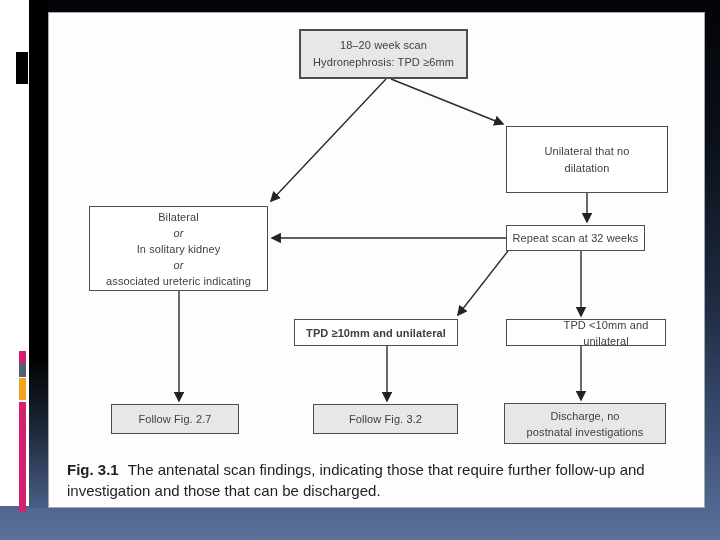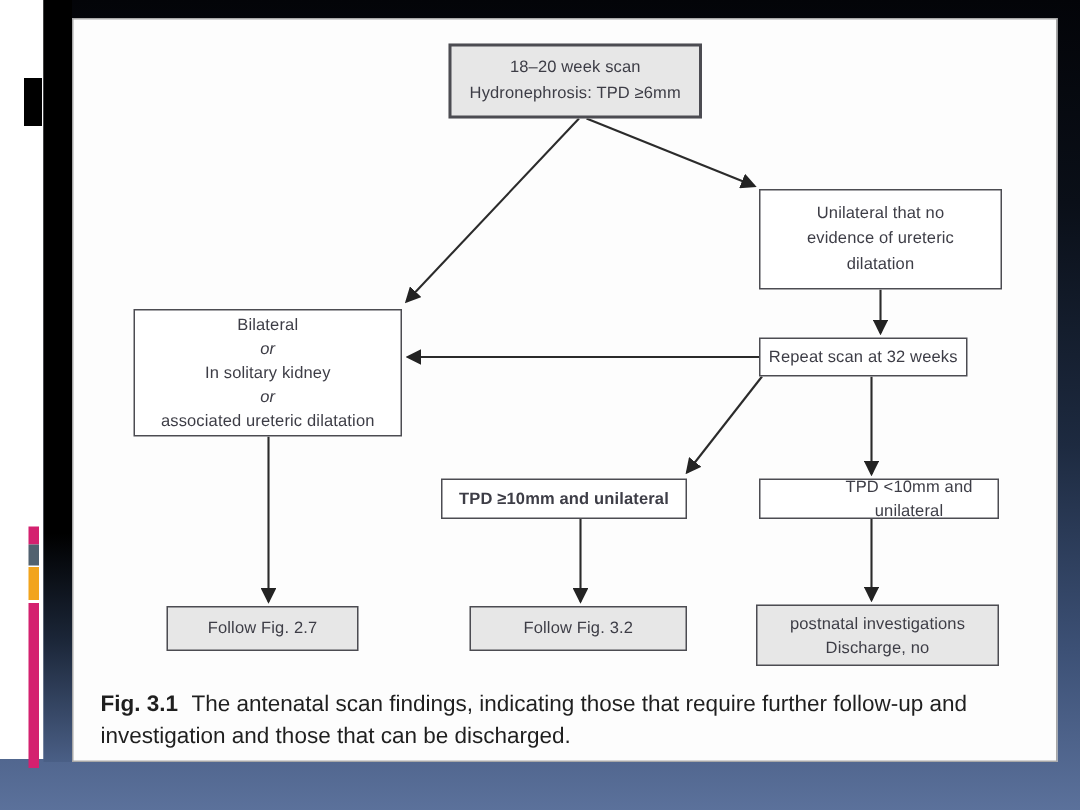--- a/index.html
+++ b/index.html
@@ -85,30 +85,29 @@
       </g>
     </svg>
 
     <div class="node gray n-scan">
       <div class="ln">18–20 week scan</div>
       <div class="ln">Hydronephrosis: TPD ≥6mm</div>
     </div>
 
     <div class="node n-unilateral">
       <div class="ln">Unilateral that no</div>
-      <div class="ln">evidence of ureteric</div>
       <div class="ln">dilatation</div>
     </div>
 
     <div class="node n-bilateral">
       <div class="ln">Bilateral</div>
       <div class="ln italic">or</div>
       <div class="ln">In solitary kidney</div>
       <div class="ln italic">or</div>
-      <div class="ln">associated ureteric dilatation</div>
+      <div class="ln">associated ureteric indicating</div>
     </div>
 
     <div class="node n-repeat">
       <div class="ln">Repeat scan at 32 weeks</div>
     </div>
 
     <div class="node n-tpd-ge10">
       <div class="ln">TPD ≥10mm and unilateral</div>
     </div>
 
@@ -118,22 +117,22 @@
 
     <div class="node gray n-follow33">
       <div class="ln">Follow Fig. 2.7</div>
     </div>
 
     <div class="node gray n-follow32">
       <div class="ln">Follow Fig. 3.2</div>
     </div>
 
     <div class="node gray n-discharge">
+      <div class="ln">Discharge, no</div>
       <div class="ln">postnatal investigations</div>
-      <div class="ln">Discharge, no</div>
     </div>
 
     <div class="caption">
       <b>Fig. 3.1</b><span>The antenatal scan findings, indicating those that require further follow-up and investigation and those that can be discharged.</span>
     </div>
 
   </div>
 </div>
 
 </body></html>

